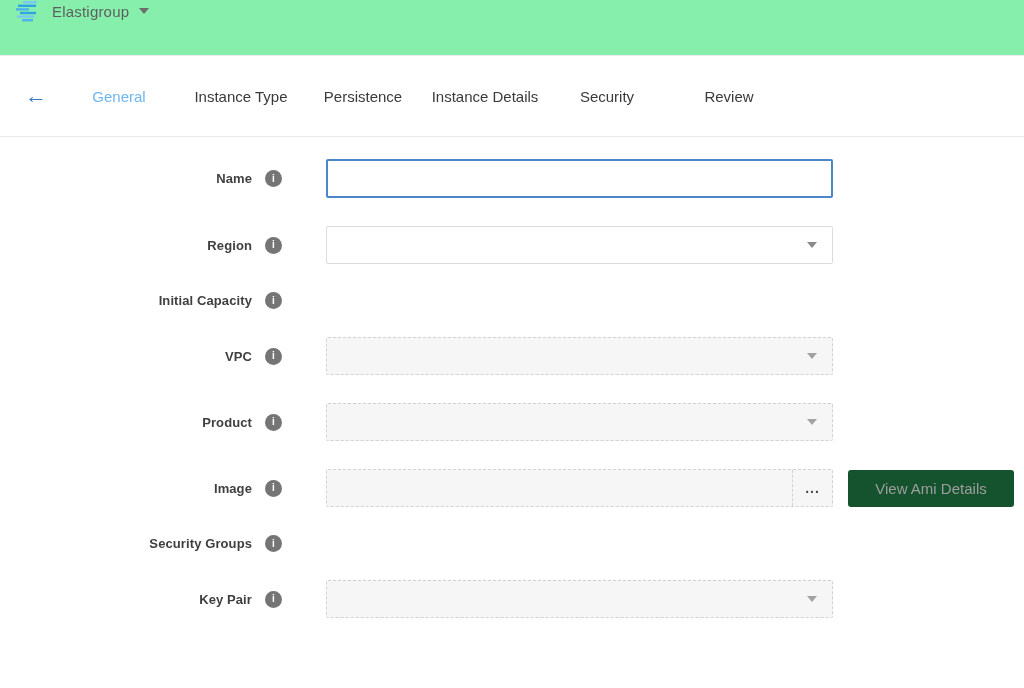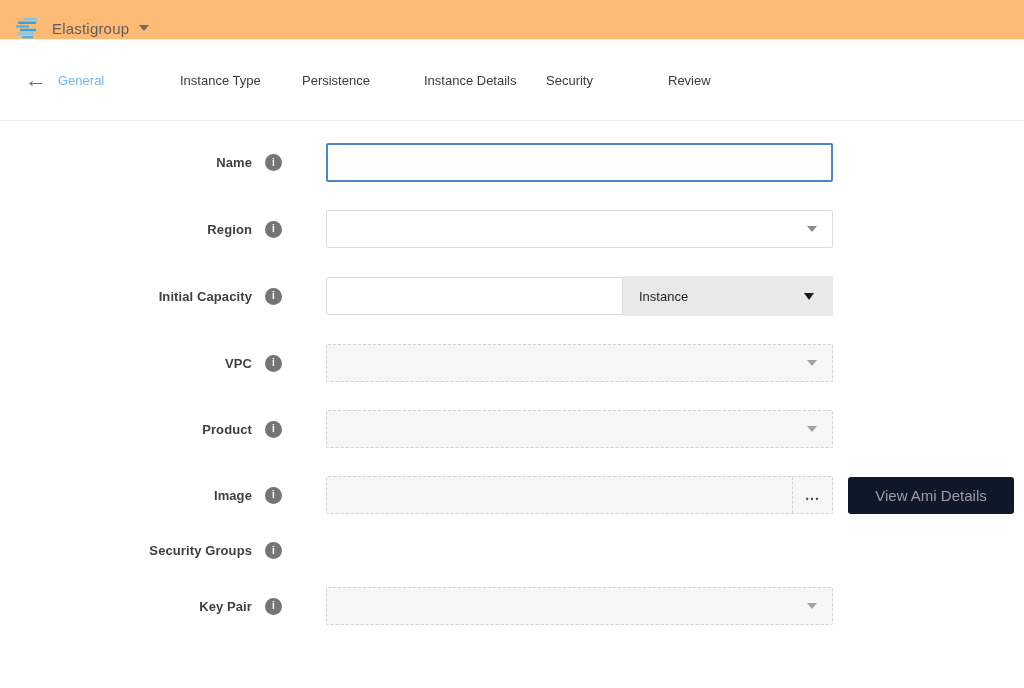--- a/index.html
+++ b/index.html
@@ -1,32 +1,32 @@
 <!DOCTYPE html>
 <html><head>
 <meta charset="utf-8">
 <style>
   * { margin:0; padding:0; box-sizing:border-box; }
   html,body { width:1024px; height:688px; background:#fff; overflow:hidden;
     font-family:"Liberation Sans", sans-serif; }
 
   
-  .topbar { height:40px; display:flex; align-items:flex-end; padding:0 16px;
-    border-bottom:1px solid #ececec; background:#fdba74; }
+  .topbar { height:56px; display:flex; align-items:flex-start; padding:0 16px;
+    border-bottom:1px solid #ececec; background:#86efac; }
   .brand { display:flex; align-items:center; gap:10px; cursor:pointer; }
   .brand-name { font-size:15px; color:#5e5e5e; letter-spacing:.2px; }
   .caret { width:0; height:0; border-left:5px solid transparent;
     border-right:5px solid transparent; border-top:6px solid #6d6d6d; }
 
   
   .tabbar { height:81px; display:flex; align-items:center; padding-left:14px;
     border-bottom:1px solid #e9e9e9; background:#fff; }
   .back-btn { width:44px; background:none; border:none; color:#3b78c3;
     font-size:22px; cursor:pointer; line-height:1; text-align:center; }
-  .tab { width:122px; text-align:left; font-size:13px; color:#3a3a3a;
+  .tab { width:122px; text-align:center; font-size:15px; color:#3a3a3a;
     cursor:pointer; white-space:nowrap; }
   .tab.active { color:#6fb6f2; }
 
   
   .form { padding-top:22px; }
   .row { display:flex; align-items:center; margin-bottom:28px;gap:24px; }
   .label-col { width:282px; flex-shrink:0; display:flex; align-items:center;
     justify-content:flex-end; gap:13px; }
   .lbl { font-size:13px; font-weight:700; color:#3f3f3f; letter-spacing:.1px; }
   .info { width:17px; height:17px; border-radius:50%; background:#757575;
@@ -57,21 +57,21 @@
   .unit-select .sel-caret { border-left-width:5px; border-right-width:5px;
     border-top:7px solid #1c1c1c; }
 
   .image-wrap { width:507px; height:38px; border:1px dashed #d2d2d2;
     border-radius:2px; background:#f6f6f6; display:flex; align-items:stretch; }
   .image-empty { flex:1; }
   .ellipsis-btn { width:40px; border:none; border-left:1px dashed #d2d2d2;
     background:transparent; color:#4a4a4a; font-size:14px; font-weight:700;
     letter-spacing:1px; display:flex; align-items:center; justify-content:center; }
 
-  .ghost-btn { margin-left:15px; width:166px; height:37px; background:#0f172a;
+  .ghost-btn { margin-left:15px; width:166px; height:37px; background:#14532d;
     border:none; border-radius:3px; color:#9e9e9e; font-size:15px; }
 </style>
 </head>
 <body>
 
 <header class="topbar">
   <div class="brand">
     <svg width="26" height="22" viewBox="0 0 26 22">
       <rect x="7" y="1" width="14" height="2.4" fill="#7cc7f2"></rect>
       <rect x="2" y="4.6" width="18" height="2.4" fill="#2fa3e6"></rect>
@@ -123,27 +123,20 @@
     </div>
   </div>
 
   <div class="row">
     <div class="label-col">
       <span class="lbl">Initial Capacity</span>
       <span class="info">
           <i>i</i>
         </span>
     </div>
-    <div class="ctrl">
-      <input class="cap-input" type="text" value="" style="">
-      <div class="unit-select">
-        <span>Instance</span>
-        <span class="sel-caret"></span>
-      </div>
-    </div>
   </div>
 
   <div class="row">
     <div class="label-col">
       <span class="lbl">VPC</span>
       <span class="info">
           <i>i</i>
         </span>
     </div>
     <div class="ctrl">

